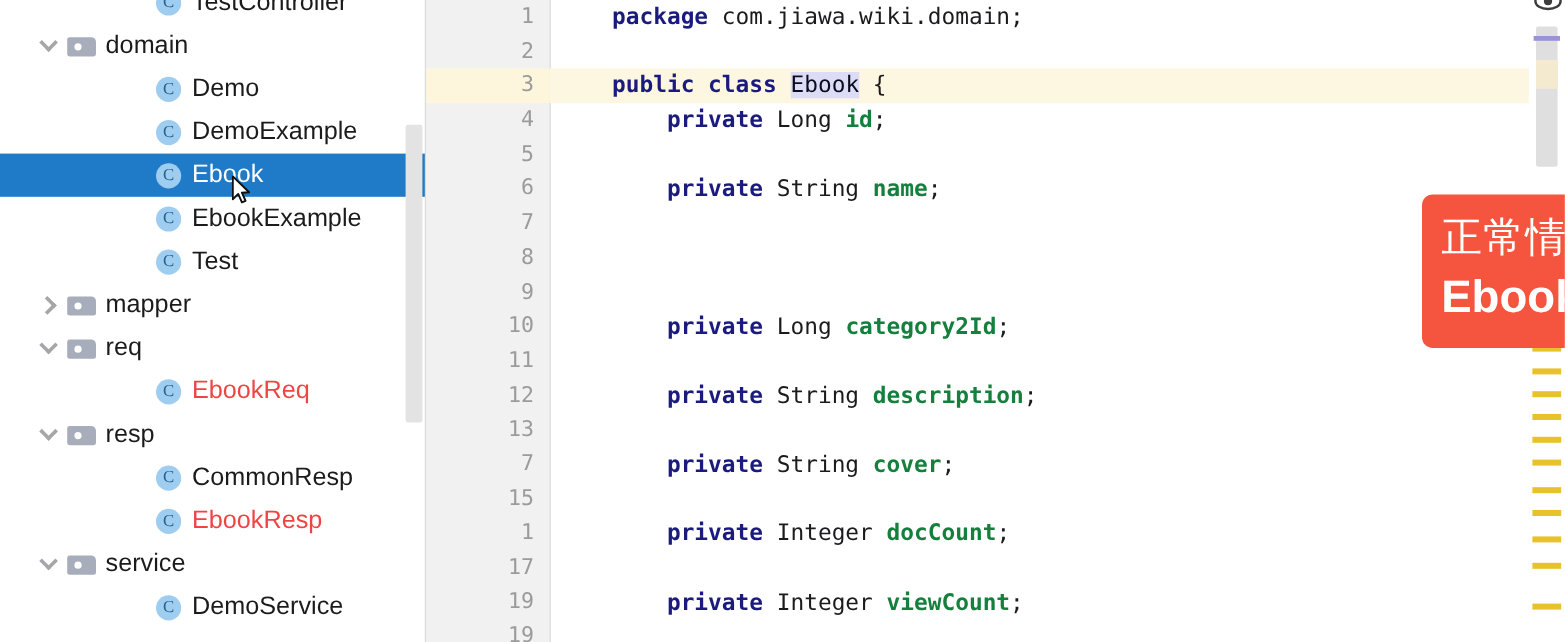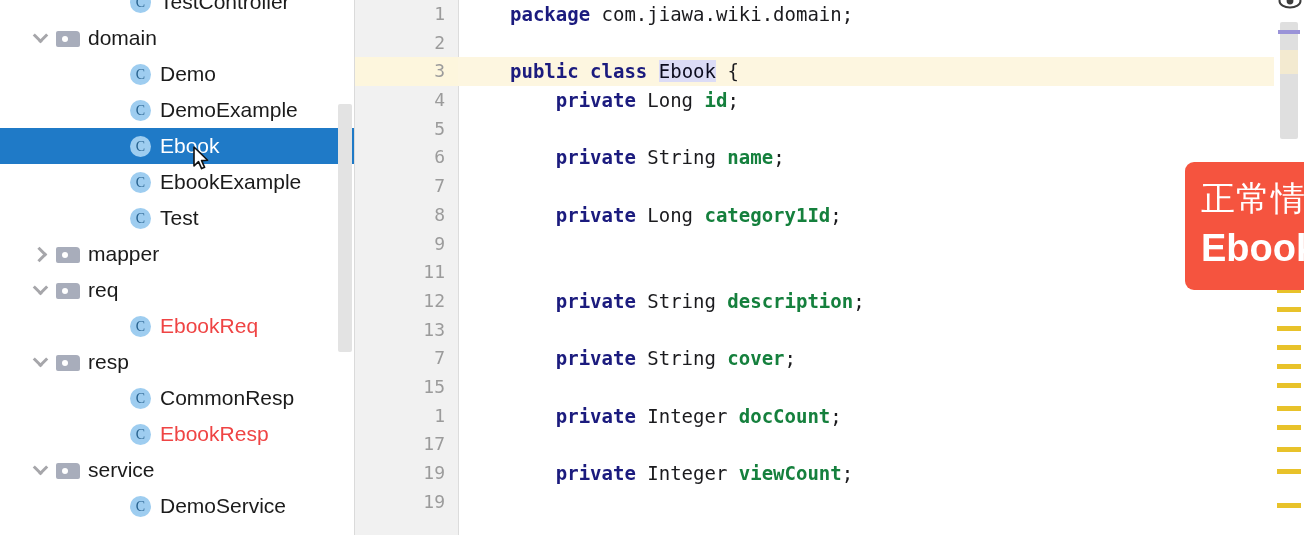--- a/index.html
+++ b/index.html
@@ -442,25 +442,28 @@
         <div class="code-line">
           <div class="ln-num-cell">6</div>
           <div class="ln-text"><span class="pln">    </span><span class="kw">private</span><span class="typ"> String </span><span class="fld">name</span><span class="pln">;</span></div>
         </div>
         <div class="code-line">
           <div class="ln-num-cell">7</div>
           <div class="ln-text"></div>
         </div>
         <div class="code-line">
           <div class="ln-num-cell">8</div>
-          <div class="ln-text"><span class="pln">    </span><span class="kw">private</span><span class="typ"> Long </span><span class="fld">category1Id</span><span class="pln">;</span></div>
         </div>
         <div class="code-line">
           <div class="ln-num-cell">9</div>
           <div class="ln-text"></div>
+        </div>
+        <div class="code-line">
+          <div class="ln-num-cell">10</div>
+          <div class="ln-text"><span class="pln">    </span><span class="kw">private</span><span class="typ"> Long </span><span class="fld">category2Id</span><span class="pln">;</span></div>
         </div>
         <div class="code-line">
           <div class="ln-num-cell">11</div>
           <div class="ln-text"></div>
         </div>
         <div class="code-line">
           <div class="ln-num-cell">12</div>
           <div class="ln-text"><span class="pln">    </span><span class="kw">private</span><span class="typ"> String </span><span class="fld">description</span><span class="pln">;</span></div>
         </div>
         <div class="code-line">

